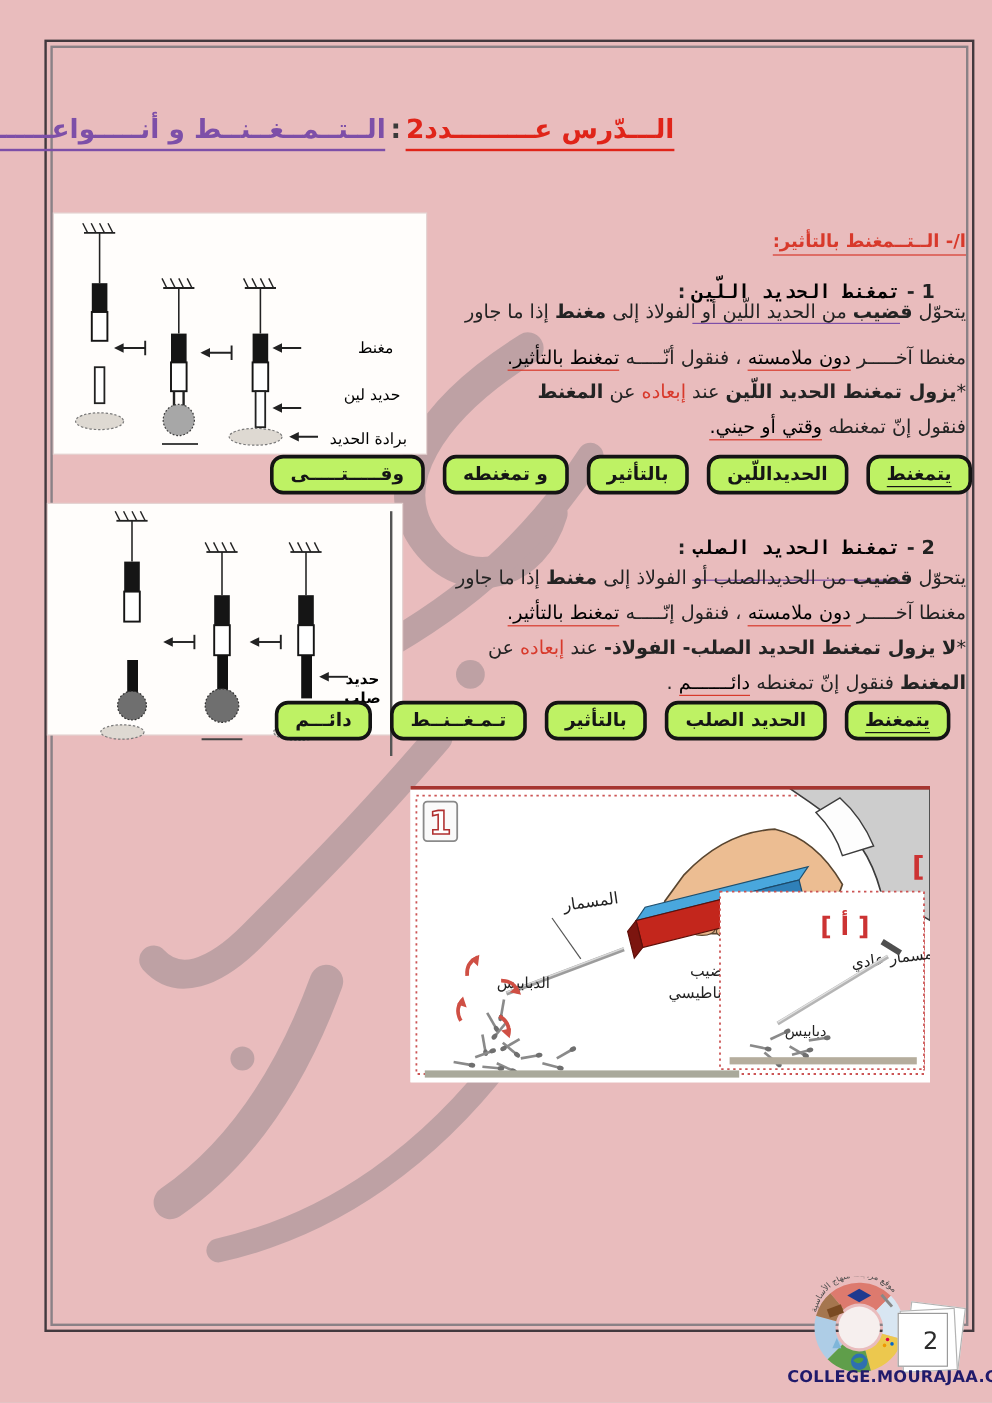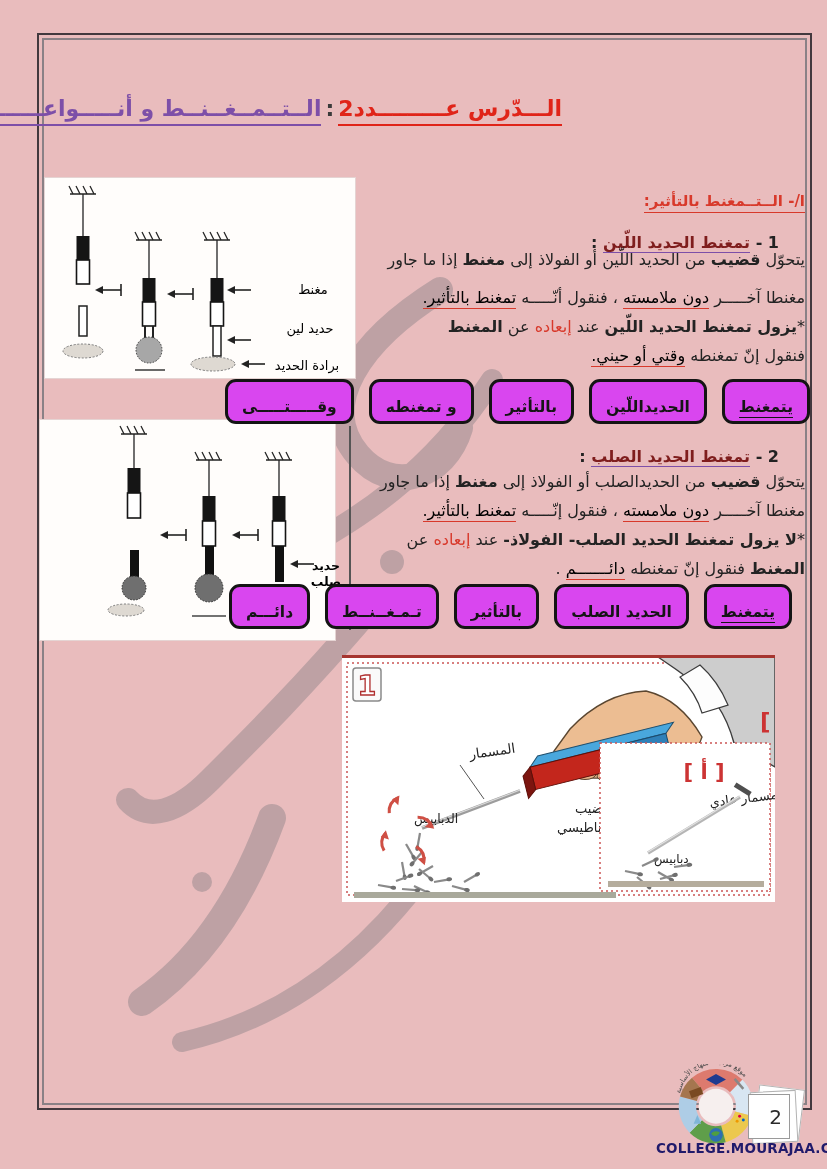--- a/index.html
+++ b/index.html
@@ -24,29 +24,29 @@
   
   .card{position:absolute;background:#fffdfb;box-shadow:0 0 0 1px #e5d4d3;}
   .card svg{display:block;}
   
   .sec-header{position:absolute;right:22px;direction:rtl;white-space:nowrap;
     font-size:15px;font-weight:700;color:#d8392b;border-bottom:1.6px solid #d8392b;
     padding-bottom:2px;text-align:right;}
   .item-head{position:absolute;right:48px;direction:rtl;white-space:nowrap;
     font-size:16px;font-weight:700;}
   .item-head .num{color:#222;}
-  .item-head .ptl{color:#7f1d1d;border-bottom:1.8px solid #7d4fa8;padding-bottom:0;}
+  .item-head .ptl{color:#000000;border-bottom:1.8px solid #7d4fa8;padding-bottom:16px;font-family:Liberation Mono, monospace;}
   .pline{position:absolute;right:22px;direction:rtl;white-space:nowrap;
     font-size:16px;font-weight:500;color:#232323;}
   .sg-b{font-weight:800;}
   .sg-r{color:#d8392b;}
   .sg-ru{color:#000000;border-bottom:1.6px solid #d8392b;padding-bottom:1px;}
   .box-row{position:absolute;display:flex;direction:rtl;gap:15px;z-index:2;}
-  .wbox{background:#d946ef;border:3.2px solid #141414;border-radius:11px;
-    padding:16px 14px 5px;font-size:15.5px;font-weight:700;color:#151515;
+  .wbox{background:#bef264;border:3.2px solid #141414;border-radius:11px;
+    padding:4px 14px 5px;font-size:15.5px;font-weight:700;color:#151515;
     direction:rtl;white-space:nowrap;}
   .wbox.u span{border-bottom:1.5px solid #151515;padding-bottom:1px;}
   
   .figure{position:absolute;left:342px;top:655px;width:433px;height:247px;
     background:#fff;z-index:2;}
   .figure .topline{position:absolute;left:0;top:0;width:100%;height:3px;background:#a63530;}
   
   .logo{position:absolute;left:675px;top:1064px;z-index:3;}
   .pstack{position:absolute;left:742px;top:1084px;width:72px;height:70px;z-index:3;}
   .sheet{position:absolute;background:#fff;border:1px solid #b3b3b3;}
@@ -135,21 +135,21 @@
         <use href="#sarrow1" x="182" y="162"></use>
         <ellipse cx="168" cy="186" rx="22" ry="7" fill="#ded9d2" stroke="#7a7a7a" stroke-dasharray="2 1.6"></ellipse>
         <use href="#sarrow1" x="196" y="186"></use>
 
         <text x="268" y="116" font-size="13" text-anchor="middle" direction="rtl">مغنط</text>
         <text x="265" y="155" font-size="13" text-anchor="middle" direction="rtl">حديد لين</text>
         <text x="262" y="192" font-size="13" text-anchor="middle" direction="rtl">برادة الحديد</text>
       </svg>
     </div>
 
-    <div class="card" style="left:40px;top:420px;width:295px;height:220px;padding-left:24px;">
+    <div class="card" style="left:40px;top:420px;width:295px;height:192px;">
       <svg width="295" height="220" viewBox="0 0 295 220">
         <defs>
           <g id="ceil2" stroke="#222">
             <line x1="-13" y1="0" x2="13" y2="0" stroke-width="1.5"></line>
             <line x1="-10" y1="0" x2="-14" y2="-8" stroke-width="1.2"></line>
             <line x1="-3" y1="0" x2="-7" y2="-8" stroke-width="1.2"></line>
             <line x1="4" y1="0" x2="0" y2="-8" stroke-width="1.2"></line>
             <line x1="11" y1="0" x2="7" y2="-8" stroke-width="1.2"></line>
           </g>
           <g id="mag2">

